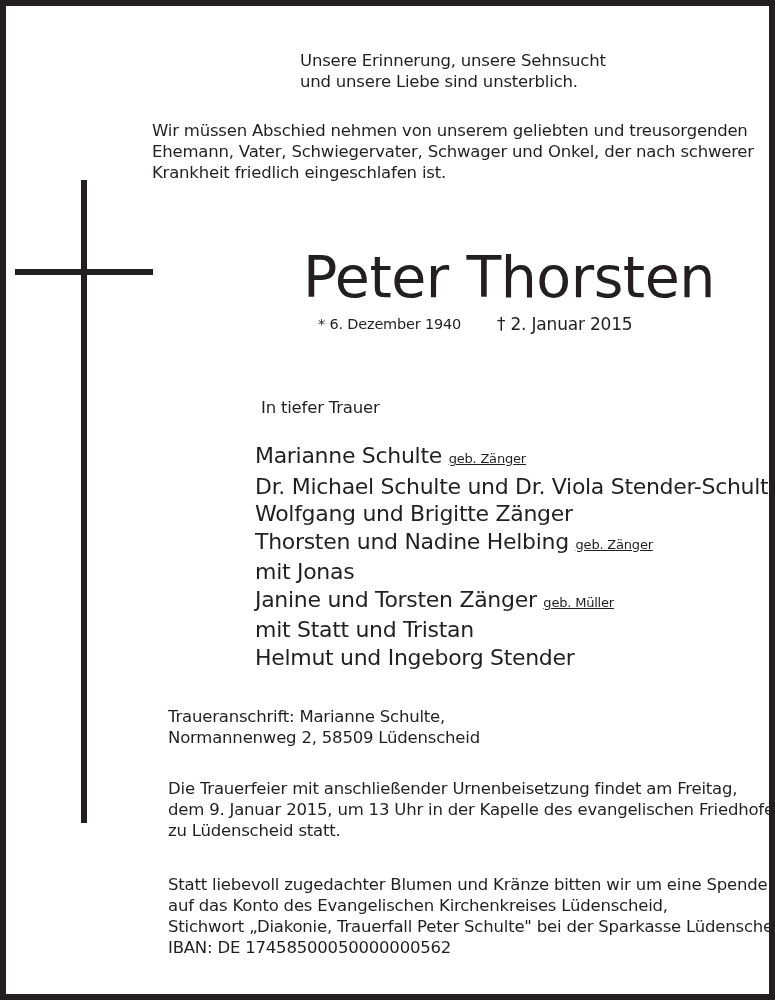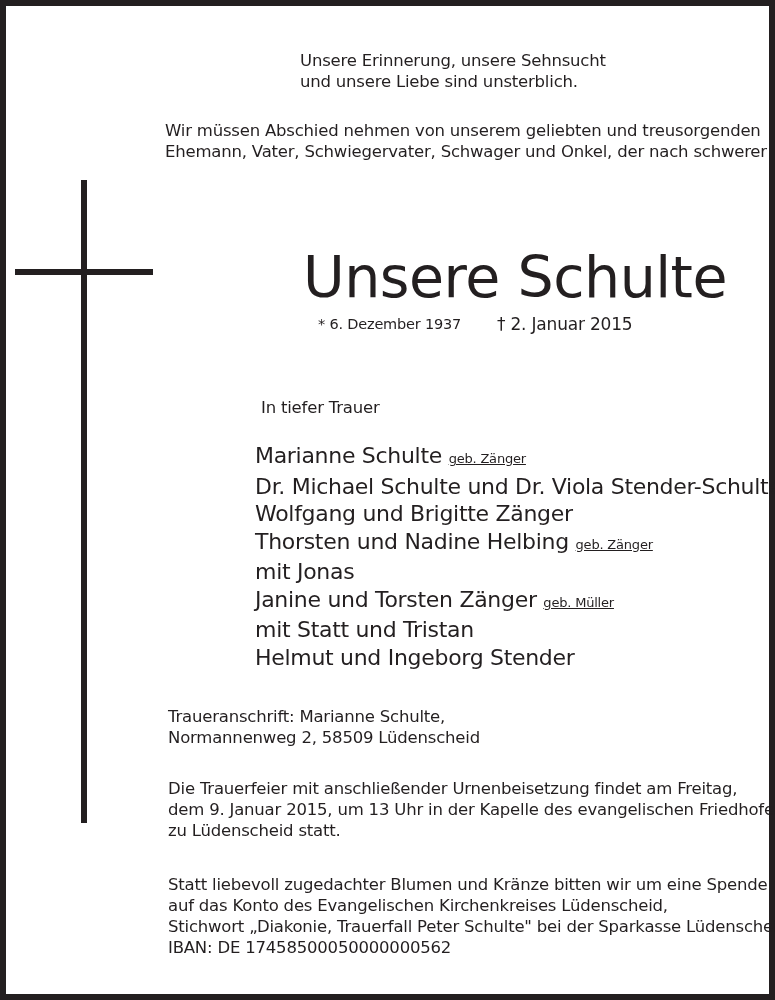--- a/index.html
+++ b/index.html
@@ -4,21 +4,21 @@
 <style>
   html, body { margin: 0; padding: 0; background: #ffffff; }
   body { width: 775px; height: 1000px; position: relative; overflow: hidden;
          font-family: "DejaVu Sans", "Liberation Sans", sans-serif; color: #231f20; }
   .frame { position: absolute; left: 0; top: 0; width: 775px; height: 1000px;
            box-sizing: border-box; border: 6px solid #231f20; }
   .cross-v { position: absolute; left: 81px; top: 180px; width: 6px; height: 643px; background: #231f20; }
   .cross-h { position: absolute; left: 15px; top: 269px; width: 138px; height: 6px; background: #231f20; }
   .txt { position: absolute; font-size: 16.5px; line-height: 21px; white-space: nowrap; letter-spacing: -0.2px; }
   .motto { left: 300px; top: 50px; width: 340px; text-align: left; }
-  .intro { left: 165px; top: 120px; }
+  .intro { left: 152px; top: 120px; }
   .name { position: absolute; left: 303px; top: 243px; font-size: 57px; line-height: 68px; letter-spacing: -0.5px; white-space: nowrap; }
   .born { left: 318px; top: 314px; font-size: 14.5px; }
   .died { left: 497px; top: 314px; font-size: 17px; }
   .grief { left: 261px; top: 397px; }
   .mourners { position: absolute; left: 255px; top: 442px; font-size: 22px; line-height: 27.5px; white-space: nowrap; letter-spacing: -0.3px; }
   .mourner-row { display: block; }
   .nee { font-size: 13px; letter-spacing: -0.2px; text-decoration: underline; }
   .address { left: 168px; top: 706px; }
   .service { left: 168px; top: 778px; }
   .donation { left: 168px; top: 874px; }
@@ -33,24 +33,25 @@
 <div class="cross-h"></div>
 
 <div class="txt motto">
   <span class="line">Unsere Erinnerung, unsere Sehnsucht</span>
   <span class="line">und unsere Liebe sind unsterblich.</span>
 </div>
 
 <div class="txt intro">
   <span class="line">Wir müssen Abschied nehmen von unserem geliebten und treusorgenden</span>
   <span class="line">Ehemann, Vater, Schwiegervater, Schwager und Onkel, der nach schwerer</span>
+  <span class="line">Krankheit friedlich eingeschlafen ist.</span>
 </div>
 
-<div class="name">Unsere Schulte</div>
-<div class="txt born">* 6. Dezember 1937</div>
+<div class="name">Peter Thorsten</div>
+<div class="txt born">* 6. Dezember 1940</div>
 <div class="txt died">† 2. Januar 2015</div>
 
 <div class="txt grief">In tiefer Trauer</div>
 
 <div class="mourners">
   <span class="mourner-row"><span>Marianne Schulte</span> <span class="nee">geb. Zänger</span></span>
   <span class="mourner-row"><span>Dr. Michael Schulte und Dr. Viola Stender-Schulte</span></span>
   <span class="mourner-row"><span>Wolfgang und Brigitte Zänger</span></span>
   <span class="mourner-row"><span>Thorsten und Nadine Helbing</span> <span class="nee">geb. Zänger</span></span>
   <span class="mourner-row"><span>mit Jonas</span></span>

